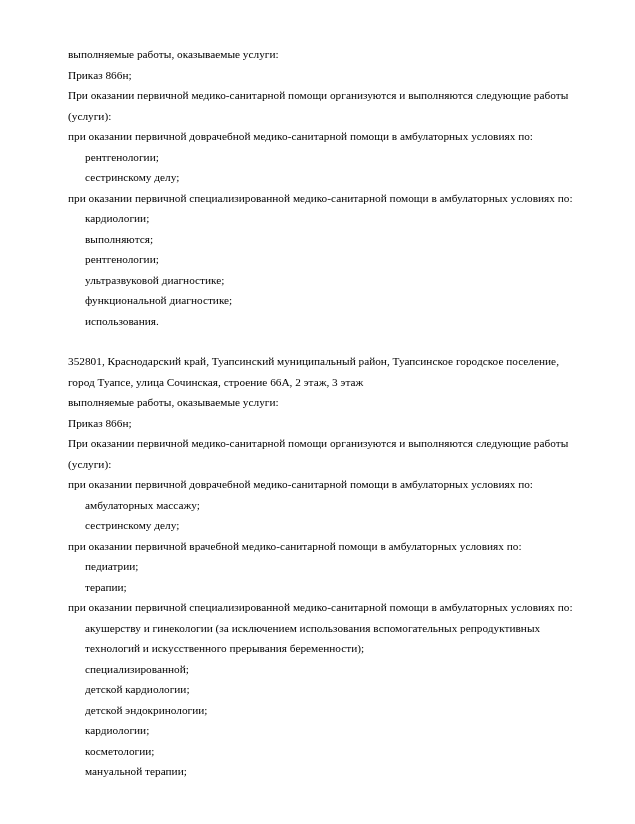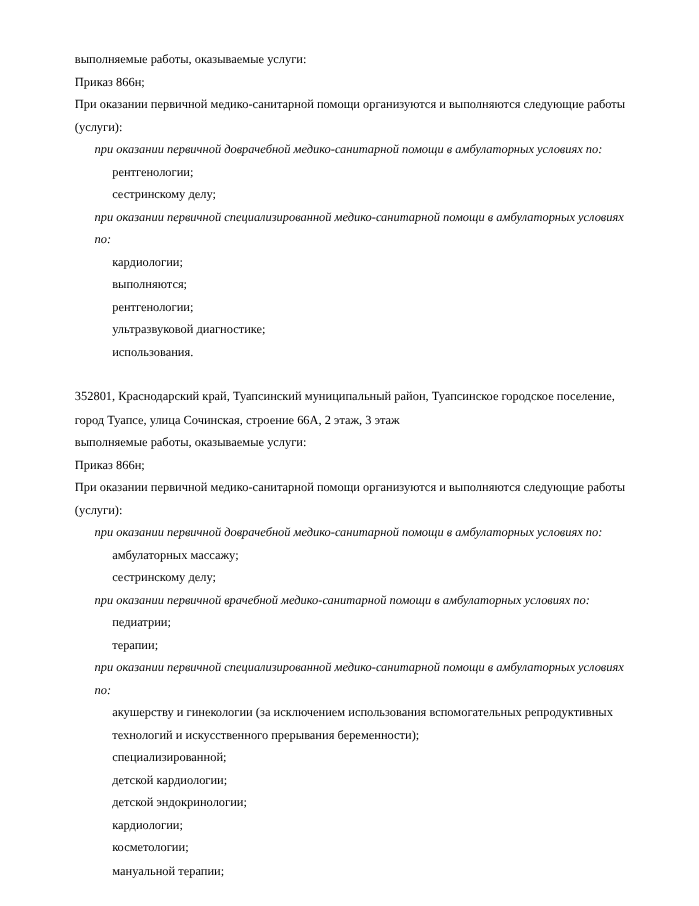--- a/index.html
+++ b/index.html
@@ -22,22 +22,22 @@
     padding: 44px 62px 40px 68px;
   }
   .doc-line {
     font-size: 11.3px;
     line-height: 20.5px;
     text-align: left;
     white-space: pre-wrap;
   }
   
   .ind-0 { margin-left: 0; }
-  .ind-1 { margin-left: 18px; font-style: italic; }
-  .ind-2 { margin-left: 34px; }
+  .ind-1 { margin-left: 0; }
+  .ind-2 { margin-left: 17px; }
   .block-gap {
     height: 20px;
   }
   .para {
     margin: 0;
     padding: 0;
   }
 </style>
 </head>
 <body>
@@ -49,20 +49,21 @@
         <div class="doc-line ind-0">Приказ 866н;</div>
         <div class="doc-line ind-0">При оказании первичной медико-санитарной помощи организуются и выполняются следующие работы (услуги):</div>
         <div class="doc-line ind-1">при оказании первичной доврачебной медико-санитарной помощи в амбулаторных условиях по:</div>
         <div class="doc-line ind-2">рентгенологии;</div>
         <div class="doc-line ind-2">сестринскому делу;</div>
         <div class="doc-line ind-1">при оказании первичной специализированной медико-санитарной помощи в амбулаторных условиях по:</div>
         <div class="doc-line ind-2">кардиологии;</div>
         <div class="doc-line ind-2">выполняются;</div>
         <div class="doc-line ind-2">рентгенологии;</div>
         <div class="doc-line ind-2">ультразвуковой диагностике;</div>
+        <div class="doc-line ind-2">функциональной диагностике;</div>
         <div class="doc-line ind-2">использования.</div>
       </div>
       <div class="block-gap"></div>
       <div class="para">
         <div class="doc-line ind-0">352801, Краснодарский край, Туапсинский муниципальный район, Туапсинское городское поселение, город Туапсе, улица Сочинская, строение 66А, 2 этаж, 3 этаж</div>
         <div class="doc-line ind-0">выполняемые работы, оказываемые услуги:</div>
         <div class="doc-line ind-0">Приказ 866н;</div>
         <div class="doc-line ind-0">При оказании первичной медико-санитарной помощи организуются и выполняются следующие работы (услуги):</div>
         <div class="doc-line ind-1">при оказании первичной доврачебной медико-санитарной помощи в амбулаторных условиях по:</div>
         <div class="doc-line ind-2">амбулаторных массажу;</div>

